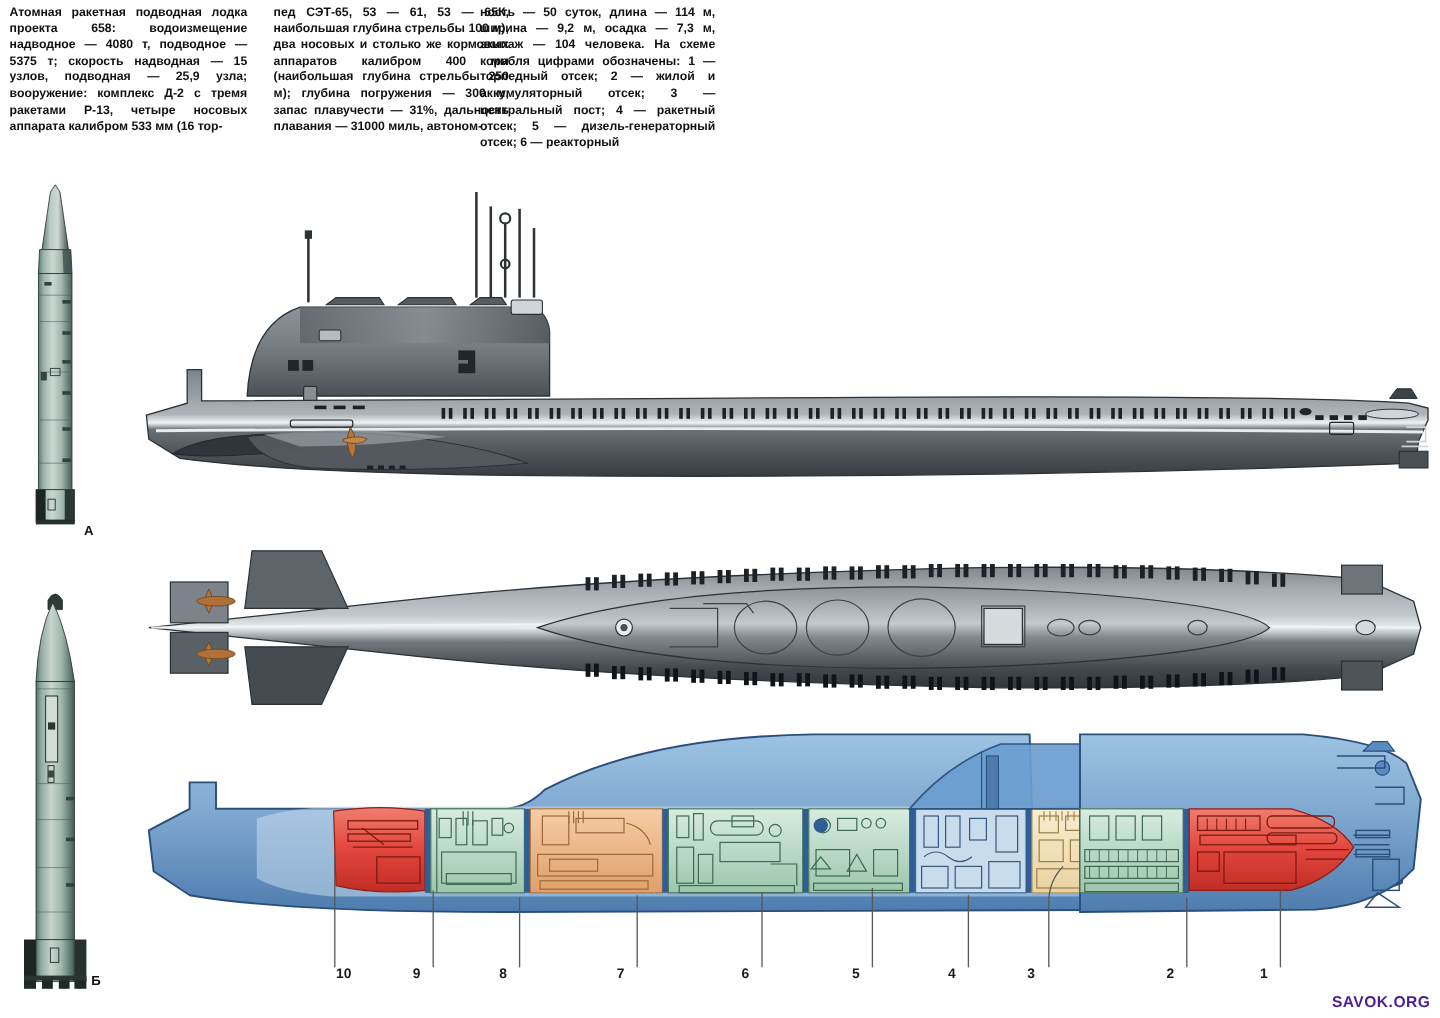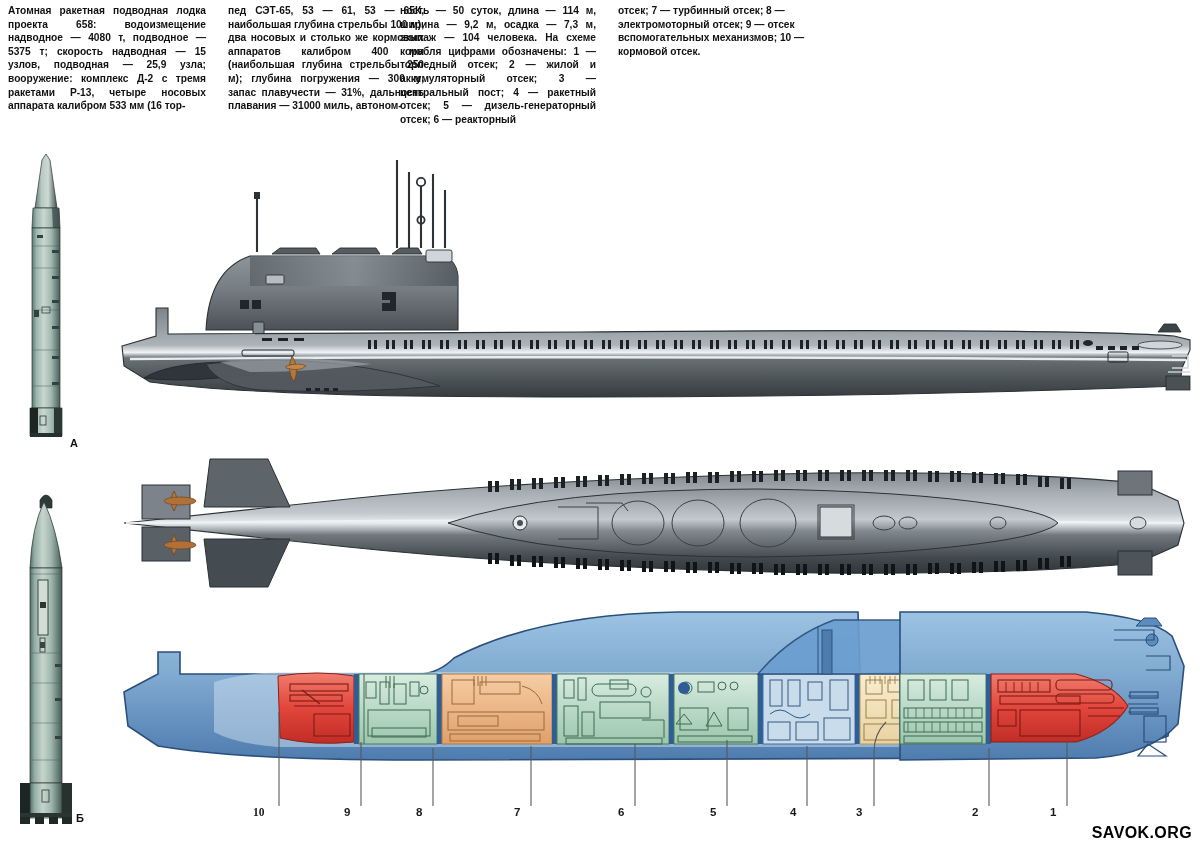--- a/index.html
+++ b/index.html
@@ -18,32 +18,31 @@
 
   
   .fig{position:absolute;}
   svg{display:block;overflow:visible;}
 
   
   .vlab{position:absolute;font-size:11px;font-weight:bold;color:#111;}
   .numlab{position:absolute;font-size:11.5px;font-weight:bold;color:#1a1a1a;}
 
   
-  #watermark{position:absolute;right:8px;bottom:6px;font-size:16px;
-             font-weight:bold;letter-spacing:.4px;color:#000000;
+  #watermark{position:absolute;right:8px;bottom:6px;font-size:13px;
+             font-weight:bold;letter-spacing:.4px;color:#4c1d95;
              font-family:"Liberation Sans",sans-serif;}
 </style>
 </head>
 <body>
 
 <div id="caption">
   <div class="col c1">Атомная ракетная подводная лодка проекта 658: водоизмещение надводное — 4080 т, подводное — 5375 т; скорость надводная — 15 узлов, подводная — 25,9 узла; вооружение: комплекс Д-2 с тремя ракетами Р-13, четыре носовых аппарата калибром 533 мм (16 тор-</div>
   <div class="col c2">пед СЭТ-65, 53 — 61, 53 — 65К, наибольшая глубина стрельбы 100 м), два носовых и столько же кормовых аппаратов калибром 400 мм (наибольшая глубина стрельбы 250 м); глубина погружения — 300 м, запас плавучести — 31%, дальность плавания — 31000 миль, автоном-</div>
   <div class="col c3">ность — 50 суток, длина — 114 м, ширина — 9,2 м, осадка — 7,3 м, экипаж — 104 человека. На схеме корабля цифрами обозначены: 1 — торпедный отсек; 2 — жилой и аккумуляторный отсек; 3 — центральный пост; 4 — ракетный отсек; 5 — дизель-генераторный отсек; 6 — реакторный</div>
-  <div class="col c4">отсек; 7 — турбинный отсек; 8 — электромоторный отсек; 9 — отсек вспомогательных механизмов; 10 — кормовой отсек.</div>
 </div>
 
 <div class="fig" style="left:8px;top:150px;">
 <svg width="80" height="290" viewBox="0 0 80 290">
   <defs>
     <linearGradient id="mg" x1="0" y1="0" x2="1" y2="0">
       <stop offset="0" stop-color="#5d7a77"></stop>
       <stop offset="0.16" stop-color="#9cb5ad"></stop>
       <stop offset="0.42" stop-color="#c9d8d0"></stop>
       <stop offset="0.68" stop-color="#a3b9b1"></stop>
@@ -780,21 +779,21 @@
   <g fill="none" stroke="#2a4f7c" stroke-width="1.2">
     <path d="M214 34 h40 v10 h-40"></path>
     <path d="M246 60 h24 v14 h-24"></path>
     <rect x="244" y="120" width="22" height="26"></rect>
     <path d="M248 148 l-10 12 h28 z"></path>
   </g>
 </svg>
 </div>
 
 <div>
-  <div class="numlab" style="left:253px;top:806px;font-family:Liberation Serif, serif;">10</div>
+  <div class="numlab" style="left:280px;top:806px;">10</div>
   <div class="numlab" style="left:344px;top:806px;">9</div>
   <div class="numlab" style="left:416px;top:806px;">8</div>
   <div class="numlab" style="left:514px;top:806px;">7</div>
   <div class="numlab" style="left:618px;top:806px;">6</div>
   <div class="numlab" style="left:710px;top:806px;">5</div>
   <div class="numlab" style="left:790px;top:806px;">4</div>
   <div class="numlab" style="left:856px;top:806px;">3</div>
   <div class="numlab" style="left:972px;top:806px;">2</div>
   <div class="numlab" style="left:1050px;top:806px;">1</div>
 </div>

